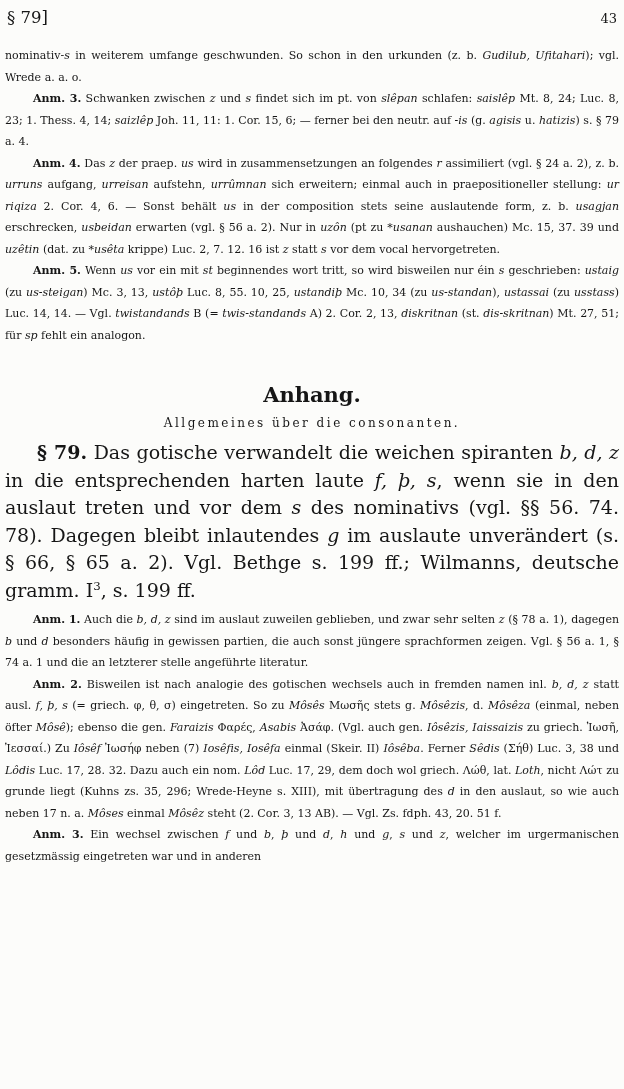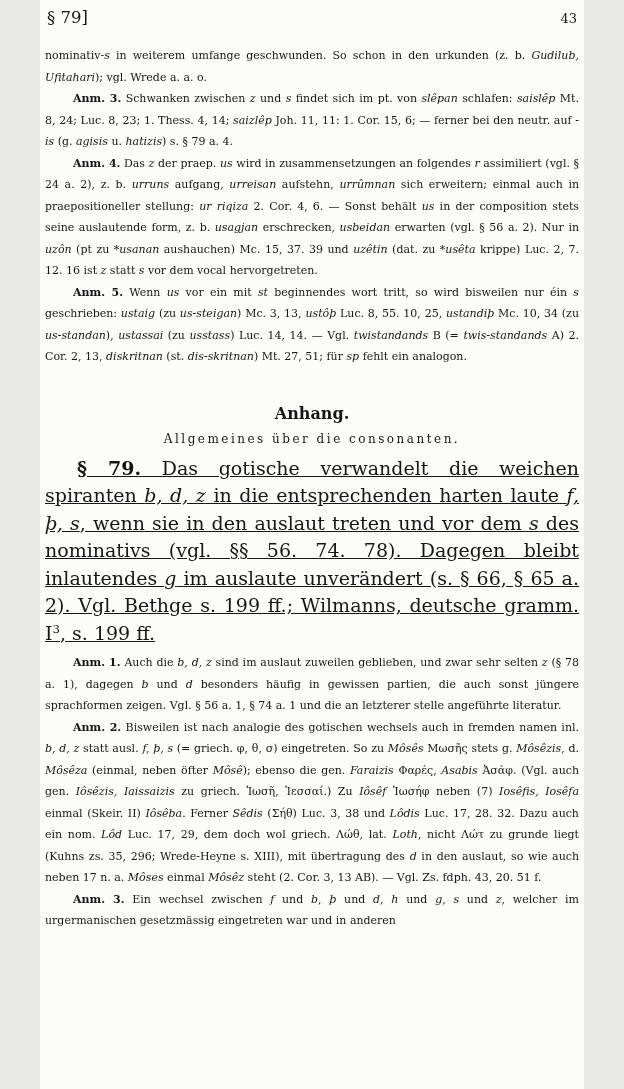--- a/index.html
+++ b/index.html
@@ -2,21 +2,21 @@
 <html><head>
 <meta charset="utf-8">
 <style>
   html, body { margin: 0; padding: 0; }
   body {
     background: #e8e8e4;
     font-family: "DejaVu Serif", "Liberation Serif", serif;
   }
   .page {
     position: relative;
-    width: 544px;
+    width: 624px;
     height: 1089px;
     margin: 0 auto;
     background: #fcfcfa;
     color: #161616;
     overflow: hidden;
     box-sizing: border-box;
     padding: 8px 5px 0 5px;
     text-rendering: optimizeLegibility;
   }
   .running-head {
@@ -29,25 +29,25 @@
   .running-head .mid   { flex: 2; text-align: center; }
   .running-head .right { flex: 1; text-align: right; font-size: 13px; }
   #page-body p.para {
     margin: 0;
     text-align: justify;
     text-justify: inter-word;
   }
   p.sm { font-size: 11px; line-height: 21.5px; }
   p.lg { font-size: 19px;  line-height: 27.5px; margin-top: 9px !important; }
   p.indent { text-indent: 28px; }
-  p.lg.indent { text-indent: 32px; text-decoration: underline; }
+  p.lg.indent { text-indent: 32px; }
   .h1 {
     text-align: center;
     font-weight: bold;
-    font-size: 16px;
+    font-size: 21px;
     margin: 36px 0 0 0;
   }
   .h2 {
     text-align: center;
     font-size: 12px;
     letter-spacing: 2.5px;
     margin: 9px 0 4px 0;
   }
   .i { font-style: italic; }
   .b { font-weight: bold; }

